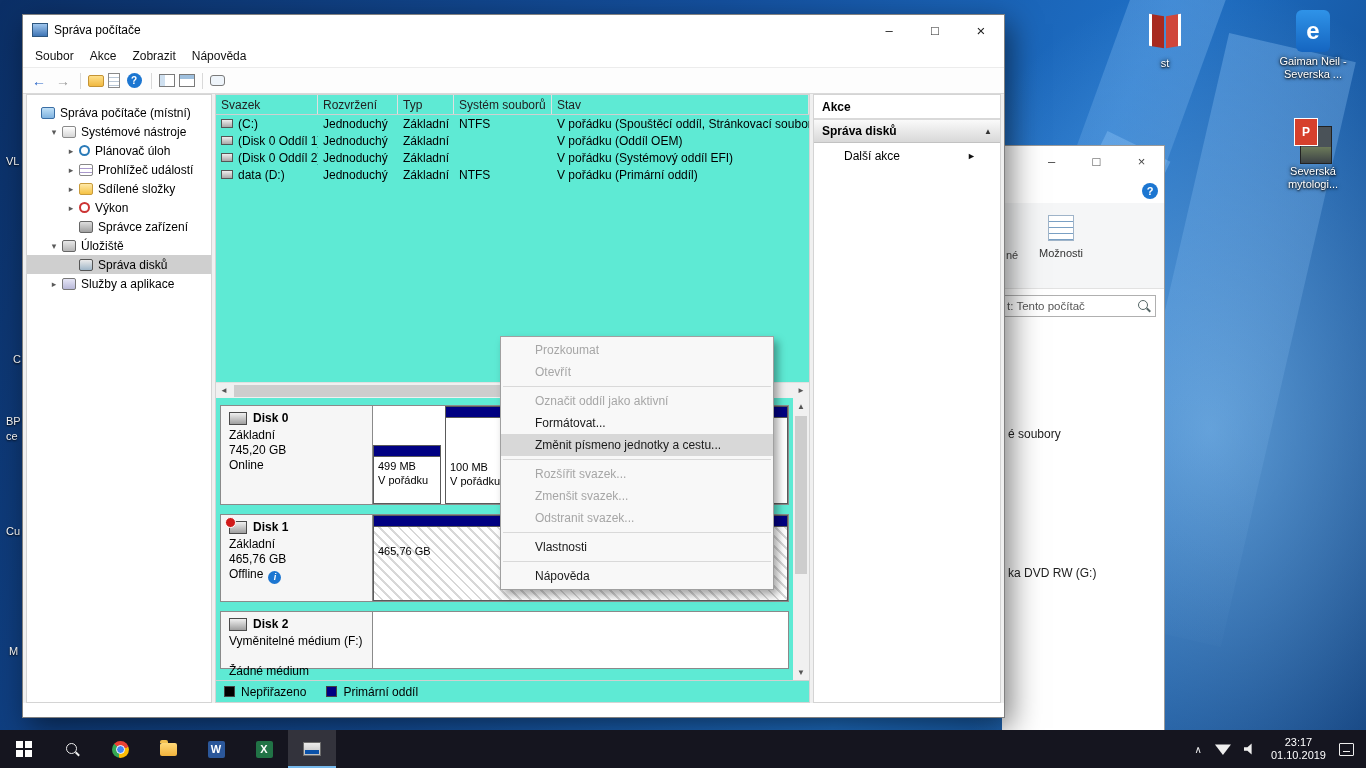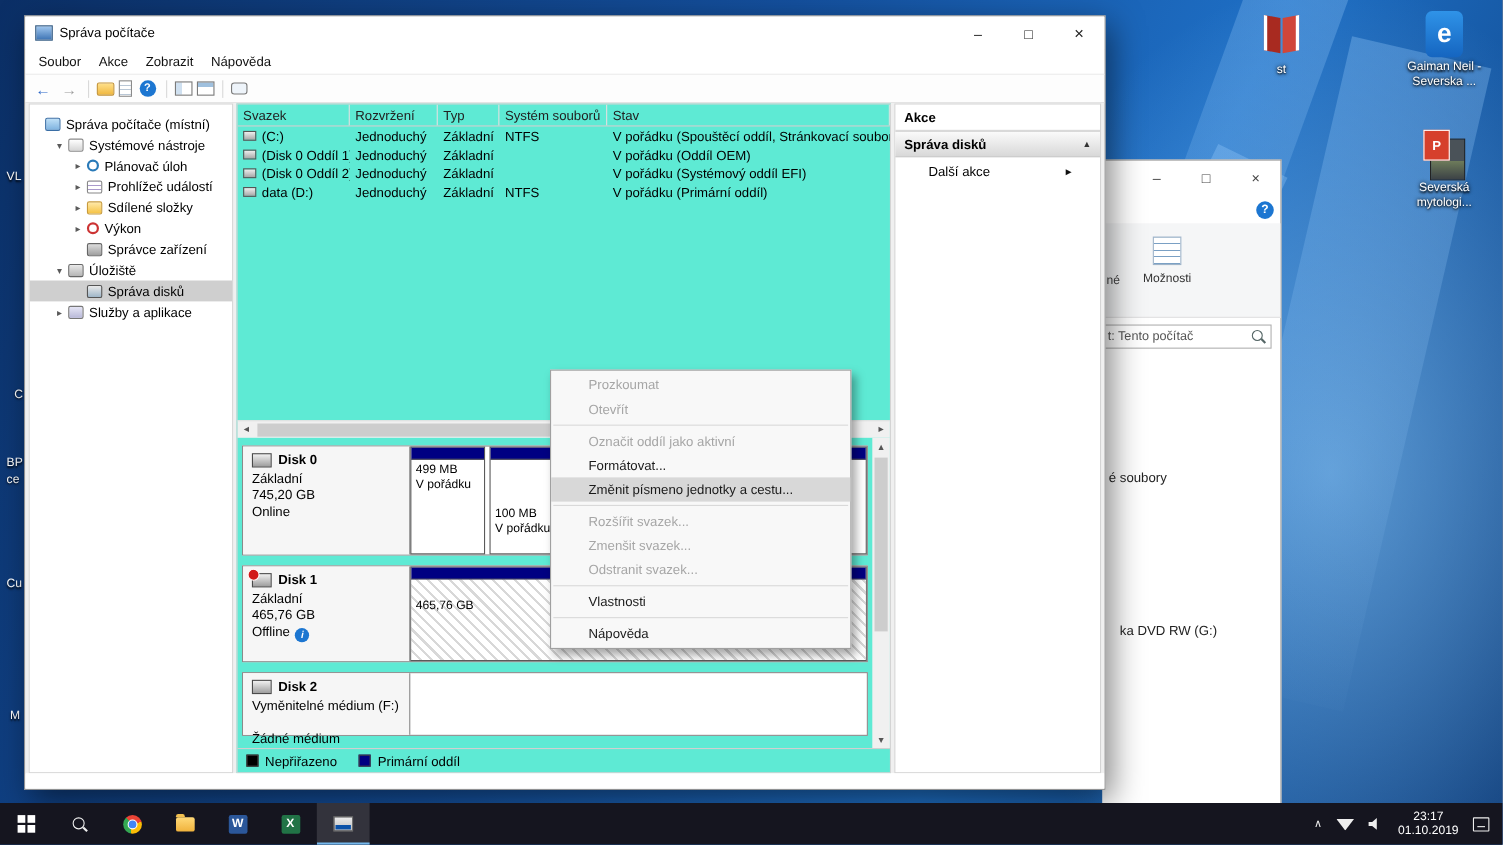--- a/index.html
+++ b/index.html
@@ -57,21 +57,21 @@
   .ex-search { height:34px; padding:6px 8px 6px 0; }
   .ex-search-box { height:22px; border:1px solid #b0b0b0; background:#fff; display:flex; align-items:center;
                    justify-content:space-between; padding:0 4px; font-size:11.5px; color:#555; }
   .mag { width:14px; height:14px; position:relative; flex:none; }
   .mag::before { content:''; position:absolute; left:1px; top:1px; width:8px; height:8px;
                  border:1.5px solid #566; border-radius:50%; }
   .mag::after { content:''; position:absolute; left:9px; top:10px; width:5px; height:2px;
                 background:#566; transform:rotate(45deg); }
   .ex-body { position:relative; height:380px; font-size:12px; color:#222; }
   .ex-frag1 { position:absolute; left:6px; top:104px; }
-  .ex-frag2 { position:absolute; left:16px; top:243px; }
+  .ex-frag2 { position:absolute; left:6px; top:243px; }
 
   
   .cm-window { position:absolute; left:22px; top:14px; width:983px; height:704px; z-index:3;
                background:#fff; border:1px solid #808080; box-shadow:6px 10px 28px rgba(0,0,0,.5);
                display:flex; flex-direction:column; }
   .titlebar { height:30px; display:flex; align-items:center; background:#fff; flex:none; }
   .app-ico { width:16px; height:14px; margin:0 6px 0 9px; flex:none;
              background:linear-gradient(#9fc6ee,#3f75b5); border:1px solid #2d567f; }
   .title { font-size:12px; color:#000; flex:1; }
   .caption-btns { display:flex; height:30px; }
@@ -452,21 +452,21 @@
               <div class="disk-label">
                 <div class="disk-name">
                   <span class="disk-ico"></span>
                   <span>Disk 0</span>
                 </div>
                 <div class="disk-line">Základní</div>
                 <div class="disk-line">745,20 GB</div>
                 <div class="disk-line">Online</div>
               </div>
               <div class="disk-parts">
-                <div class="part" style="width: 68px;">
+                <div class="part" style="width: 68px; margin-top: 39px;">
                   <div class="part-strip"></div>
                   <div class="part-body">
                     <div>499 MB</div>
                     <div>V pořádku</div>
                   </div>
                 </div>
                 <div class="part" style="width: 90px; gap: 40px;">
                   <div class="part-strip"></div>
                   <div class="part-body">
                     <div>100 MB</div>

